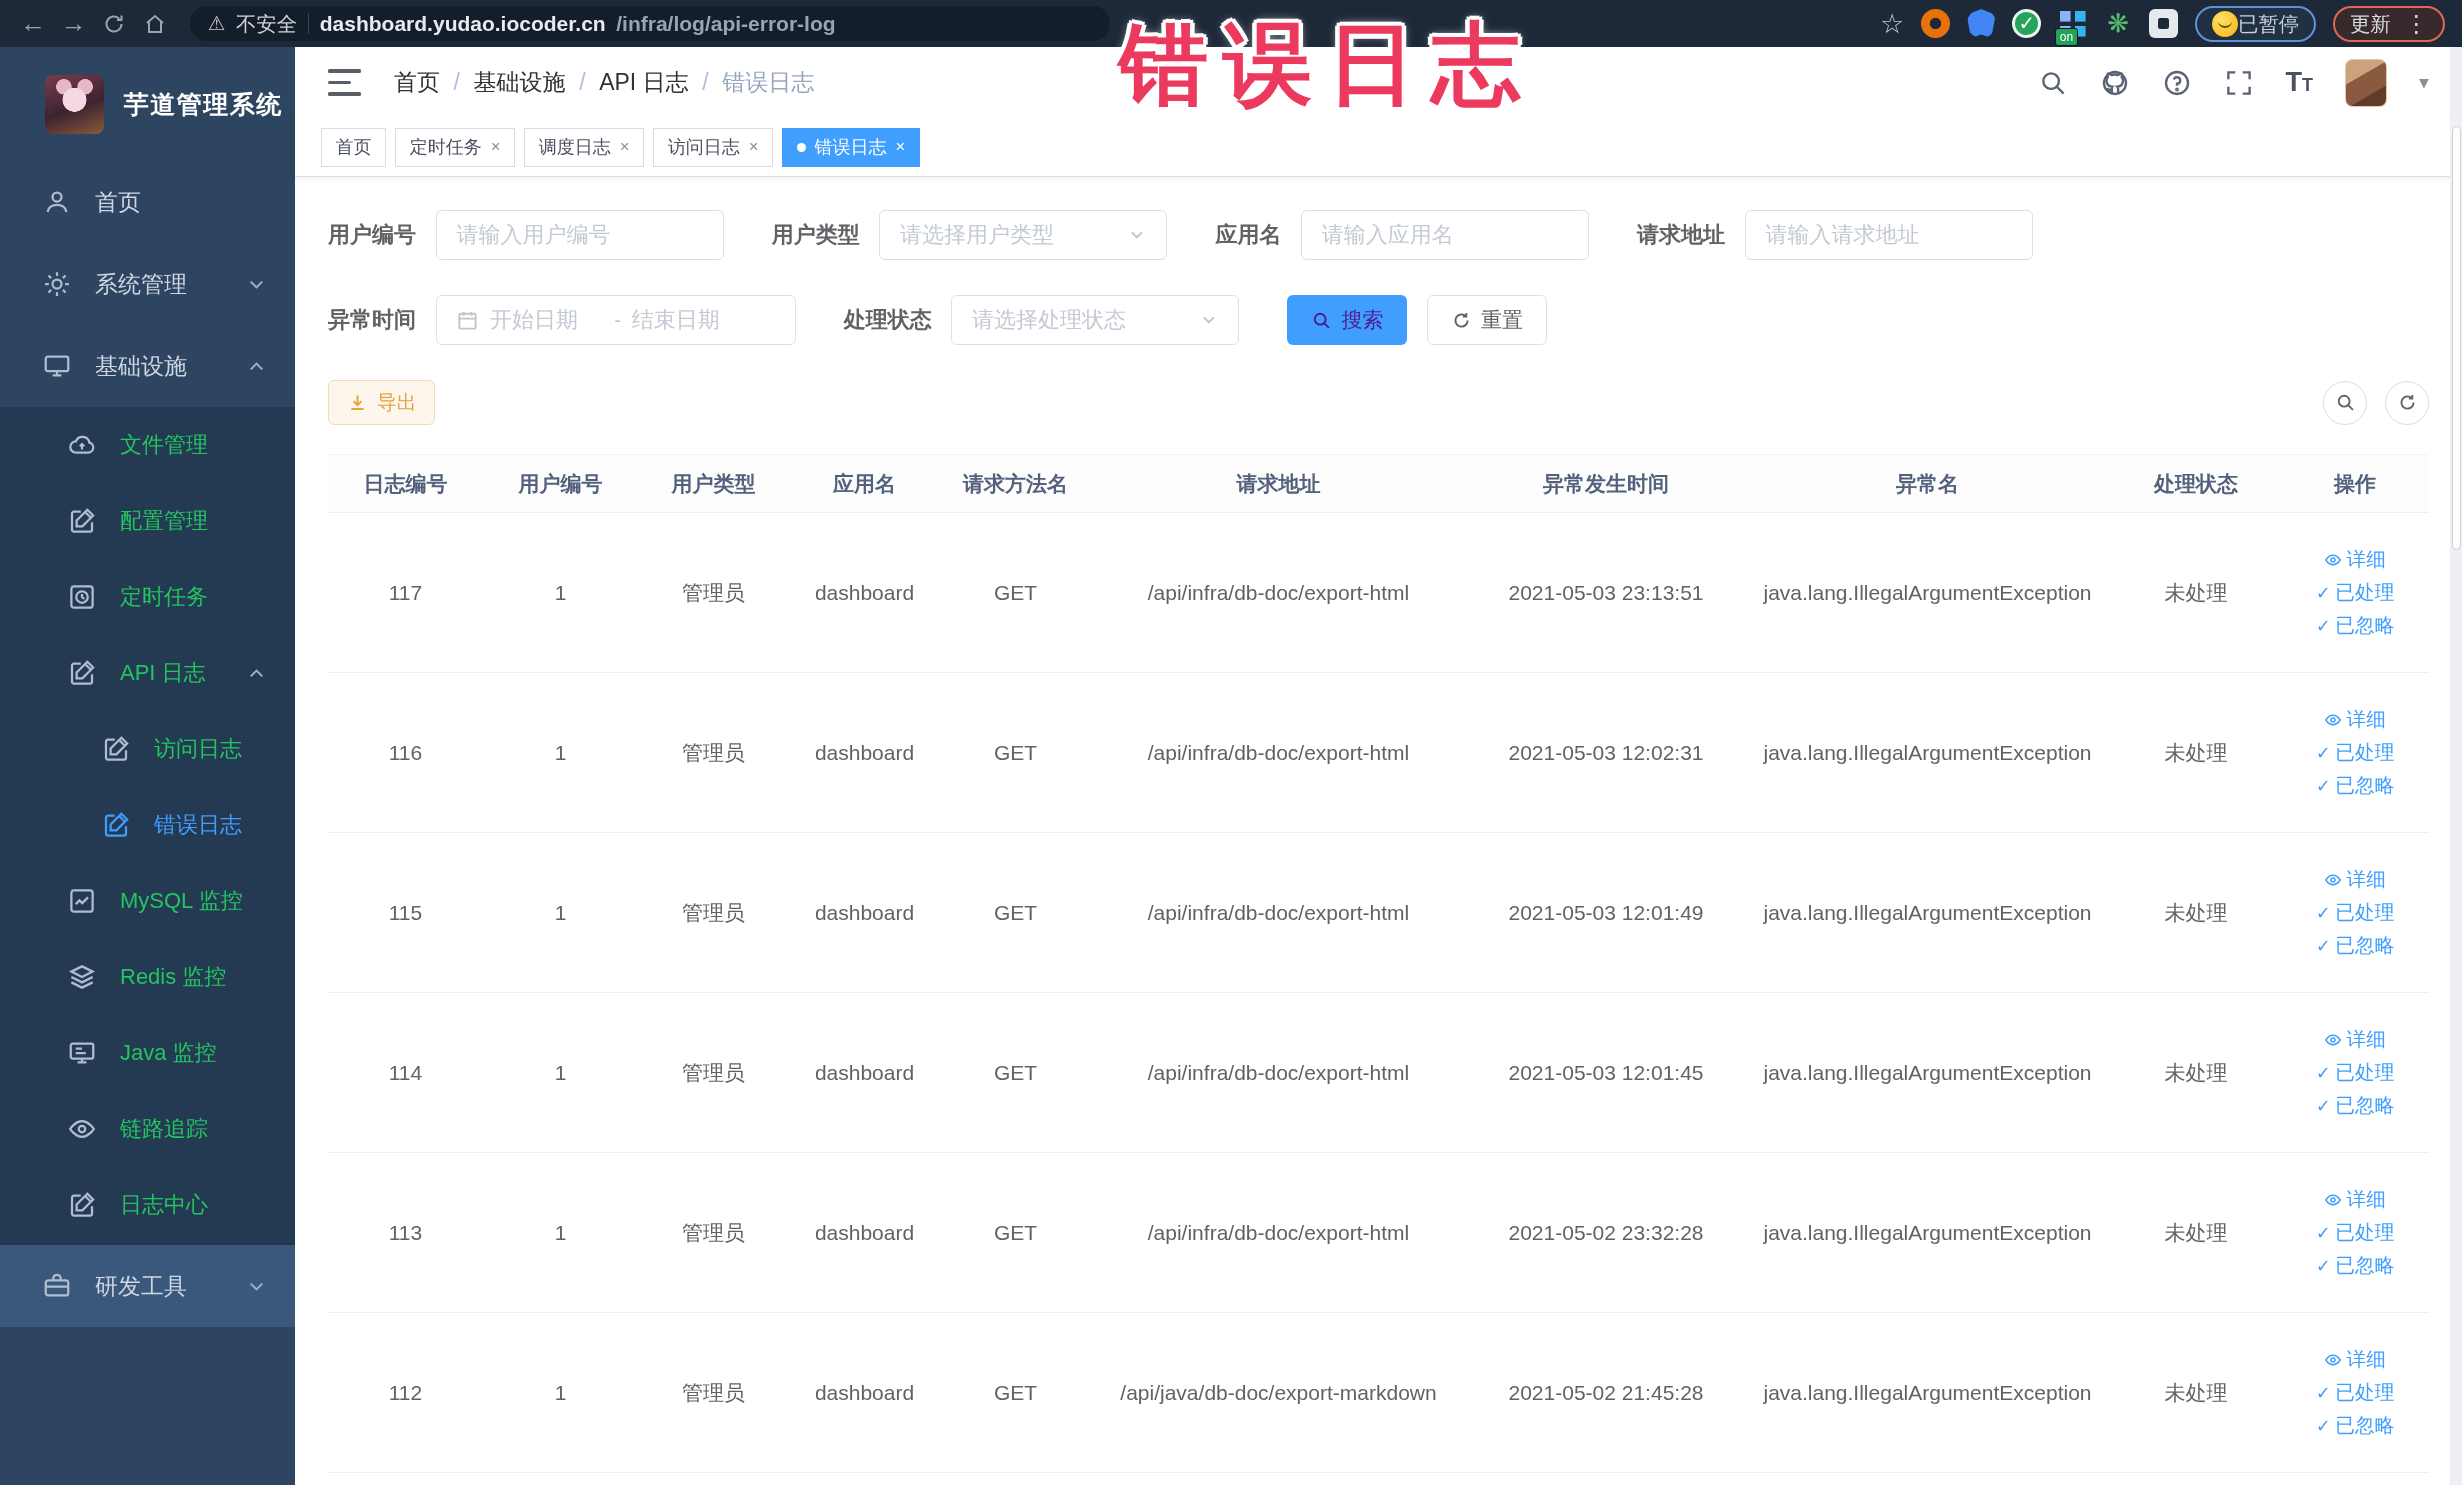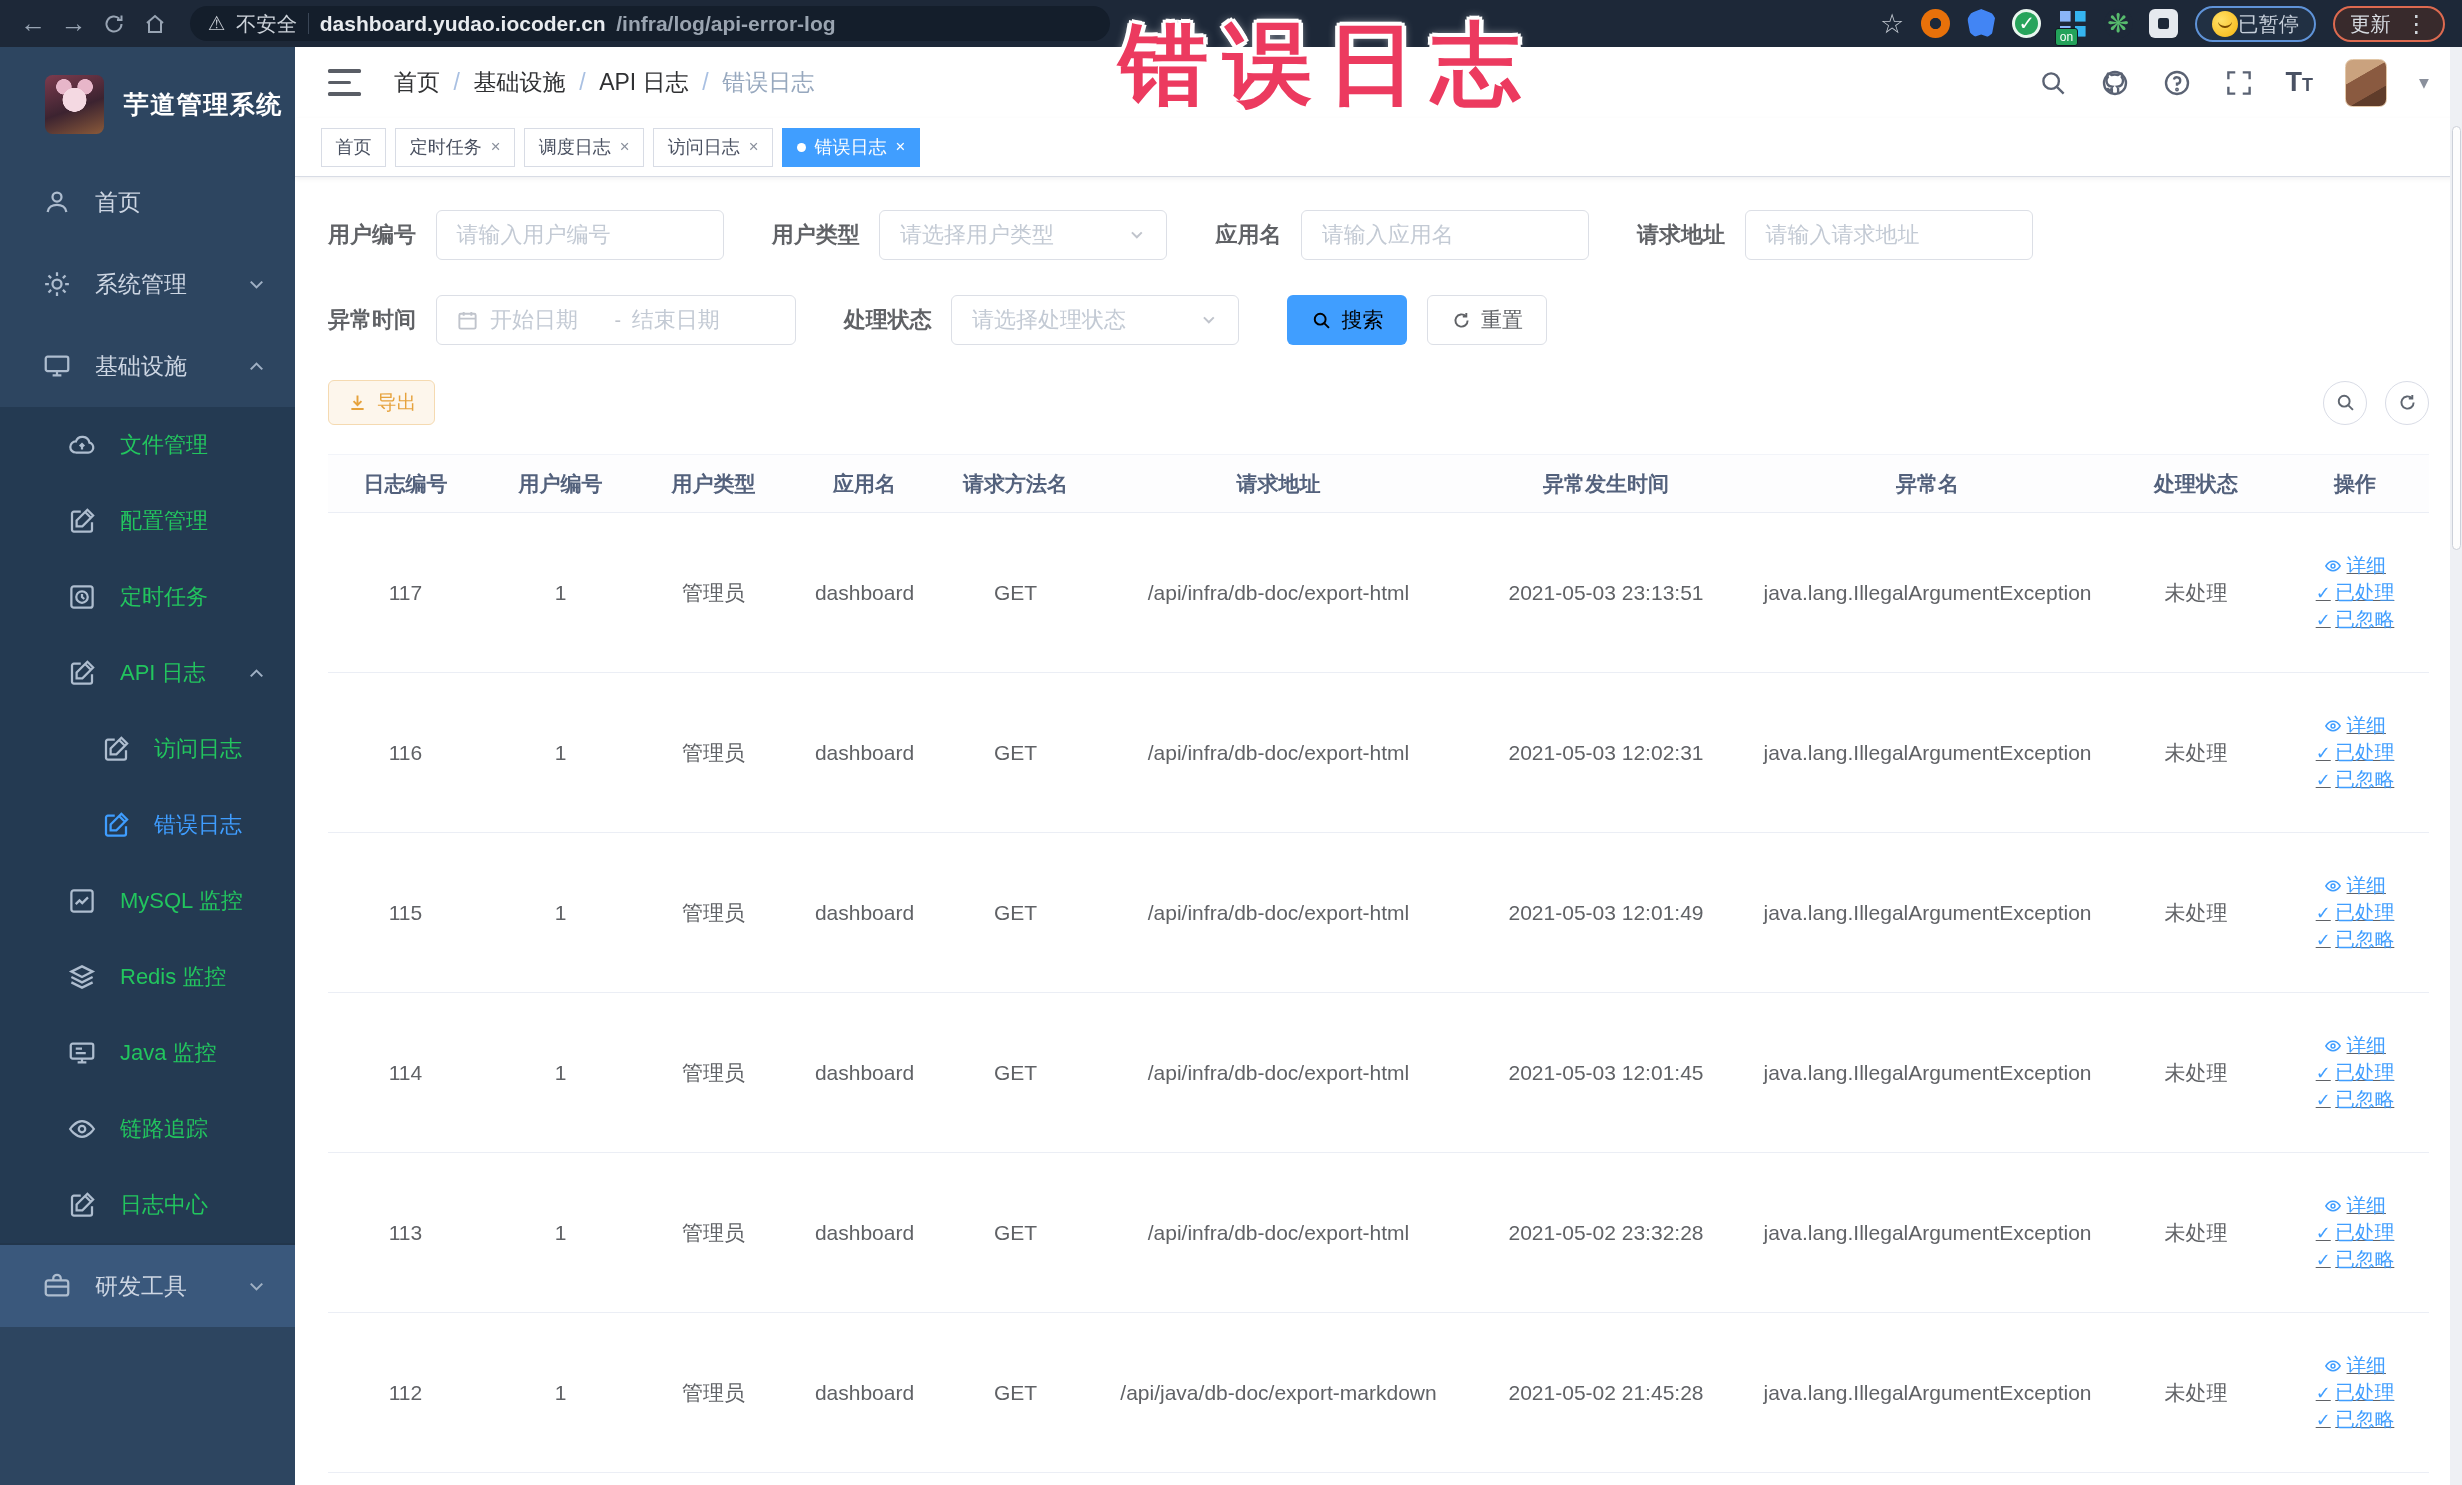--- a/index.html
+++ b/index.html
@@ -105,40 +105,40 @@
   .box input::placeholder { color:#c3cad4; }
   .w-input { width:288px; }
   .w-select { width:288px; }
   .sel-chev { width:19.7px; height:19.7px; stroke:#c0c4cc; stroke-width:2.4; fill:none; flex:0 0 auto; }
   .w-date { width:360px; gap:10.6px; }
   .cal-ico { width:23px; height:23px; stroke:#c0c4cc; stroke-width:2; fill:none; flex:0 0 auto; }
   .date-in { width:114px !important; }
   .date-sep { color:#c0c4cc; font-size:19.7px; }
   .btn { height:50px; border-radius:6px; display:inline-flex; align-items:center; gap:9px;
     font-size:21px; padding:0 23px; cursor:pointer; border:1.5px solid transparent; }
-  .btn-primary { background:#409eff; color:#000000;text-align:center; }
+  .btn-primary { background:#409eff; color:#4c1d95;text-align:center; }
   .btn-plain { background:#fff; border-color:#dcdfe6; color:#606266; margin-left:19.7px; }
   .btn svg { width:21px; height:21px; stroke:currentColor; stroke-width:2.2; fill:none; }
   .btn-export { height:45px; background:#fdf6ec; border-color:#f5dab1; color:#e6a23c; font-size:19.7px; padding:0 18px; }
   .toolbar-row { display:flex; align-items:center; margin-bottom:29px; }
   .tool-circles { margin-left:auto; display:flex; gap:18px; }
   .circle-btn { width:44px; height:44px; border-radius:50%; border:1.5px solid #d9dce6; background:#fff;
     display:flex; align-items:center; justify-content:center; cursor:pointer; }
   .circle-btn svg { width:21px; height:21px; stroke:#5f6670; stroke-width:2.2; fill:none; }
 
   
   .tbl { width:100%; }
   .tr { display:flex; align-items:center; border-bottom:1.5px solid #ebeef5; }
   .thead { height:59px; background:#fdfdfe; border-top:1.5px solid #f2f4f9; }
   .th { font-size:21px; font-weight:bold; color:#53617c; text-align:center; }
   .td { font-size:21px; color:#606266; text-align:center; word-break:break-all; }
   .tbody-row { height:160px; }
   .c0{width:155px;} .c1{width:155px;} .c2{width:151px;} .c3{width:151px;} .c4{width:151px;}
   .c5{width:375px;} .c6{width:280px;} .c7{width:363px;} .c8{width:174px;} .c9{width:144px;}
-  .acts { display:flex; flex-direction:column; align-items:center; gap:0;text-decoration:underline; }
+  .acts { display:flex; flex-direction:column; align-items:center; gap:6px; }
   .alink { color:#409eff; font-size:19.7px; display:inline-flex; align-items:center; gap:4.5px; cursor:pointer; white-space:nowrap; }
   .alink svg { width:18px; height:18px; stroke:#409eff; stroke-width:2; fill:none; }
   .alink .chk { font-size:18px; }
 
   
   .overlay-title { position:absolute; left:1119px; top:4.5px; z-index:9; font-size:89px; font-weight:bold;
     color:#ec3a5f; letter-spacing:15px; white-space:nowrap;
     text-shadow:0 0 10.6px #fff, 3px 3px 0 #fff, -3px -3px 0 #fff, 3px -3px 0 #fff, -3px 3px 0 #fff,
                 4.5px 0 0 #fff, -4.5px 0 0 #fff, 0 4.5px 0 #fff, 0 -4.5px 0 #fff; }
   .scrollbar { position:absolute; right:0; top:47px; width:12px; height:1439px; background:#eef0f4; z-index:4; }

